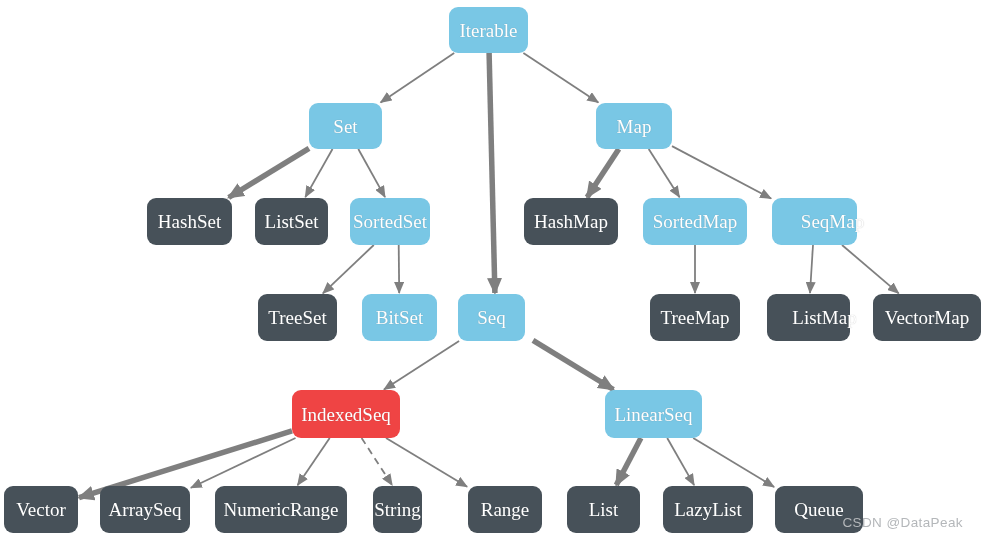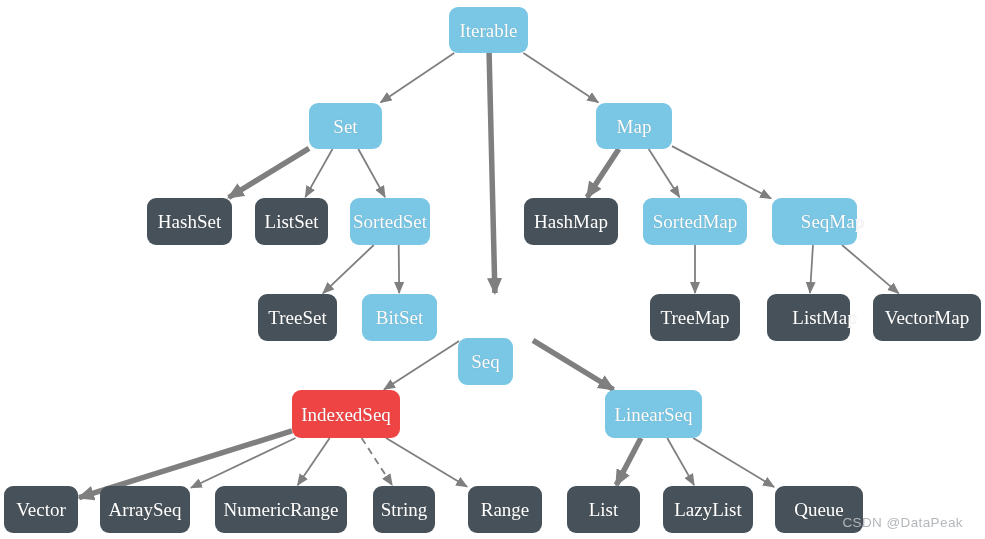--- a/index.html
+++ b/index.html
@@ -112,21 +112,21 @@
       </div>
       <div class="node trait" style="left: 772px; top: 198px; width: 85px; height: 47px; background: rgb(121, 199, 229); color: rgb(255, 255, 255); padding-left: 36px;">
         <span>SeqMap</span>
       </div>
       <div class="node class" style="left: 258px; top: 294px; width: 79px; height: 47px; background: rgb(71, 81, 89); color: rgb(255, 255, 255);">
         <span>TreeSet</span>
       </div>
       <div class="node trait" style="left: 362px; top: 294px; width: 75px; height: 47px; background: rgb(121, 199, 229); color: rgb(255, 255, 255);">
         <span>BitSet</span>
       </div>
-      <div class="node trait" style="left: 458px; top: 294px; width: 55px; height: 47px; background: rgb(121, 199, 229); color: rgb(255, 255, 255); margin-top: 44px;">
+      <div class="node trait" style="left: 458px; top: 294px; width: 67px; height: 47px; background: rgb(121, 199, 229); color: rgb(255, 255, 255);">
         <span>Seq</span>
       </div>
       <div class="node class" style="left: 650px; top: 294px; width: 90px; height: 47px; background: rgb(71, 81, 89); color: rgb(255, 255, 255);">
         <span>TreeMap</span>
       </div>
       <div class="node class" style="left: 767px; top: 294px; width: 83px; height: 47px; background: rgb(71, 81, 89); color: rgb(255, 255, 255); padding-left: 32px;">
         <span>ListMap</span>
       </div>
       <div class="node class" style="left: 873px; top: 294px; width: 108px; height: 47px; background: rgb(71, 81, 89); color: rgb(255, 255, 255);">
         <span>VectorMap</span>
@@ -139,21 +139,21 @@
       </div>
       <div class="node class" style="left: 4px; top: 486px; width: 74px; height: 47px; background: rgb(71, 81, 89); color: rgb(255, 255, 255);">
         <span>Vector</span>
       </div>
       <div class="node class" style="left: 100px; top: 486px; width: 90px; height: 47px; background: rgb(71, 81, 89); color: rgb(255, 255, 255);">
         <span>ArraySeq</span>
       </div>
       <div class="node class" style="left: 215px; top: 486px; width: 132px; height: 47px; background: rgb(71, 81, 89); color: rgb(255, 255, 255);">
         <span>NumericRange</span>
       </div>
-      <div class="node class" style="left: 373px; top: 486px; width: 62px; height: 47px; background: rgb(71, 81, 89); color: rgb(255, 255, 255);">
+      <div class="node class" style="left: 373px; top: 486px; width: 49px; height: 47px; background: rgb(71, 81, 89); color: rgb(255, 255, 255);">
         <span>String</span>
       </div>
       <div class="node class" style="left: 468px; top: 486px; width: 74px; height: 47px; background: rgb(71, 81, 89); color: rgb(255, 255, 255);">
         <span>Range</span>
       </div>
       <div class="node class" style="left: 567px; top: 486px; width: 73px; height: 47px; background: rgb(71, 81, 89); color: rgb(255, 255, 255);">
         <span>List</span>
       </div>
       <div class="node class" style="left: 663px; top: 486px; width: 90px; height: 47px; background: rgb(71, 81, 89); color: rgb(255, 255, 255);">
         <span>LazyList</span>

